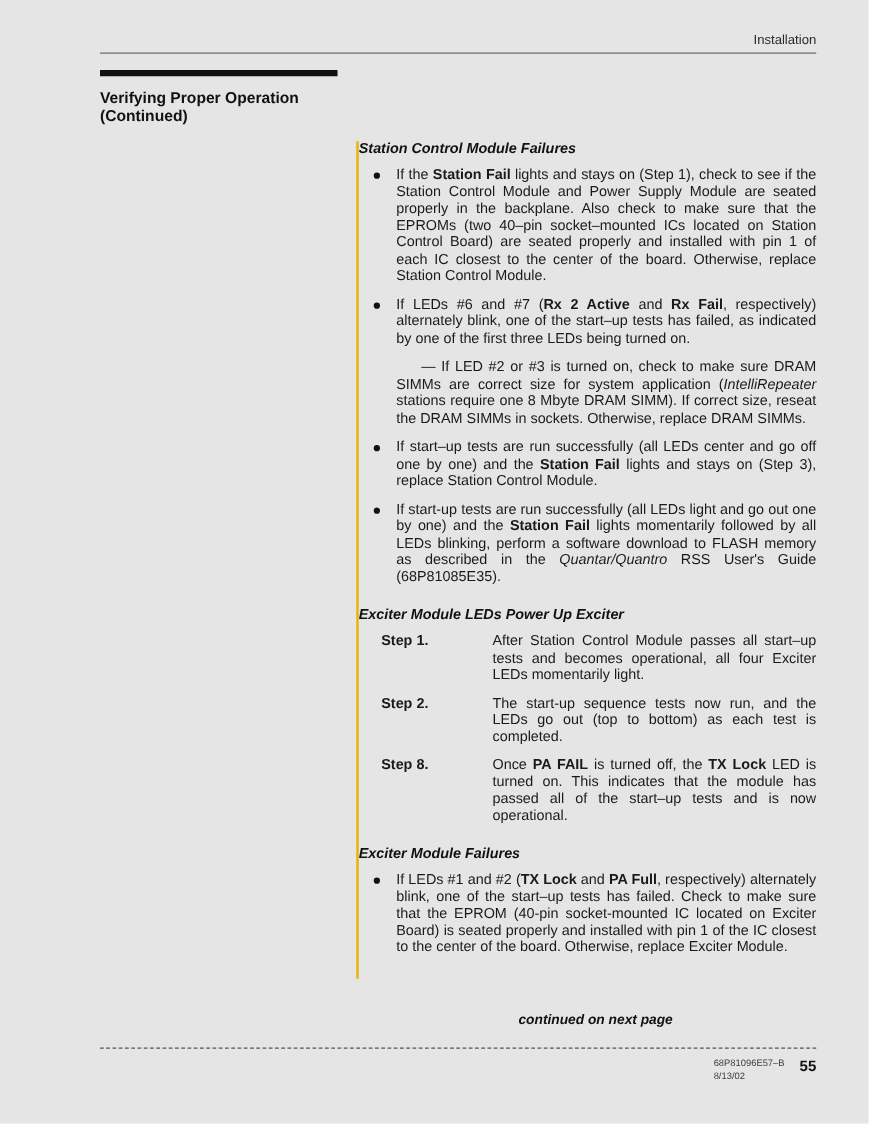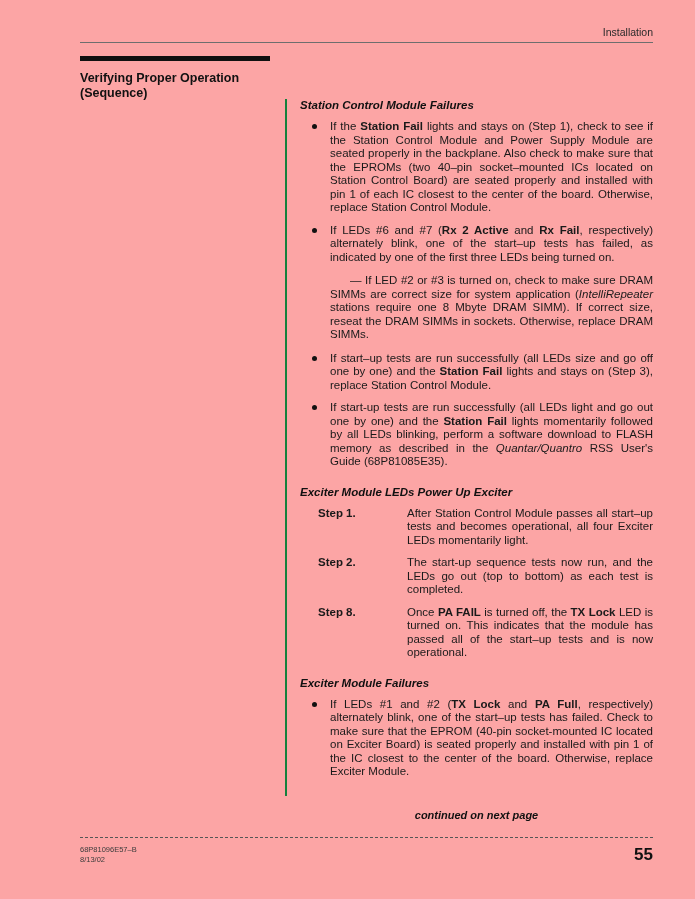--- a/index.html
+++ b/index.html
@@ -6,21 +6,21 @@
     margin: 0;
     padding: 0;
     background: #ffffff;
   }
   .page {
     position: relative;
     width: 695px;
     height: 899px;
     box-sizing: border-box;
     padding: 26px 42px 34px 80px;
-    background: #fca5a5;
+    background: #e5e5e5;
     font-family: "Liberation Sans", "DejaVu Sans", sans-serif;
     color: #1a1a1a;
     display: flex;
     flex-direction: column;
     overflow: hidden;
   }
   .running-header {
     text-align: right;
     font-size: 10.5px;
     color: #2a2a2a;
@@ -45,23 +45,22 @@
     margin-bottom: 10px;
   }
   .page-title {
     font-size: 12.5px;
     font-weight: bold;
     line-height: 15px;
     color: #111111;
   }
   .right-col {
     flex: 1;
-    margin-top: 43px;
-    border-left: 2px solid #15803d;
-    padding-left: 13px;
+    margin-top: 57px;
+    border-left: 2px solid #eab308;
   }
   .section {
     margin-bottom: 17px;
   }
   .section-heading {
     font-size: 11.5px;
     font-weight: bold;
     font-style: italic;
     color: #111111;
     margin: 0 0 9px 0;
@@ -117,53 +116,53 @@
     font-style: italic;
     color: #111111;
     margin-bottom: 16px;
   }
   .footer-rule {
     border-top: 1px dashed #555555;
     height: 0;
   }
   .footer-row {
     display: flex;
-    justify-content: space-between;
+    justify-content: flex-end;
     align-items: flex-start;
     margin-top: 7px;
     gap: 12px;
   }
   .doc-info {
     font-size: 7.5px;
     line-height: 9.5px;
     color: #3c3c3c;
   }
   .page-number {
-    font-size: 17px;
+    font-size: 12px;
     font-weight: bold;
     color: #111111;
   }
 </style>
 </head>
 <body>
 
 <div class="page">
 
   <div class="running-header">
     <span>Installation</span>
   </div>
   <div class="header-rule"></div>
 
   <div class="content">
 
     <div class="left-col">
       <div class="title-bar"></div>
       <div class="page-title">
         <div>Verifying Proper Operation</div>
-        <div>(Sequence)</div>
+        <div>(Continued)</div>
       </div>
     </div>
 
     <div class="right-col">
 
       <div class="section">
         <h3 class="section-heading">Station Control Module Failures</h3>
 
         <div class="bullet body-text">
           <span class="bullet-dot"></span>
@@ -172,21 +171,21 @@
 
         <div class="bullet body-text">
           <span class="bullet-dot"></span>
           <div class="bullet-text"><span>If LEDs #6 and #7 (</span><span style="font-weight: bold;">Rx 2 Active</span><span> and </span><span style="font-weight: bold;">Rx Fail</span><span>, respectively) alternately blink, one of the start–up tests has failed, as indicated by one of the first three LEDs being turned on.</span></div>
         </div>
 
         <p class="dash-para body-text"><span>— If LED #2 or #3 is turned on, check to make sure DRAM SIMMs are correct size for system application (</span><span style="font-style: italic;">IntelliRepeater</span><span> stations require one 8 Mbyte DRAM SIMM). If correct size, reseat the DRAM SIMMs in sockets. Otherwise, replace DRAM SIMMs.</span></p>
 
         <div class="bullet body-text">
           <span class="bullet-dot"></span>
-          <div class="bullet-text"><span>If start–up tests are run successfully (all LEDs size and go off one by one) and the </span><span style="font-weight: bold;">Station Fail</span><span> lights and stays on (Step 3), replace Station Control Module.</span></div>
+          <div class="bullet-text"><span>If start–up tests are run successfully (all LEDs center and go off one by one) and the </span><span style="font-weight: bold;">Station Fail</span><span> lights and stays on (Step 3), replace Station Control Module.</span></div>
         </div>
 
         <div class="bullet body-text">
           <span class="bullet-dot"></span>
           <div class="bullet-text"><span>If start-up tests are run successfully (all LEDs light and go out one by one) and the </span><span style="font-weight: bold;">Station Fail</span><span> lights momentarily followed by all LEDs blinking, perform a software download to FLASH memory as described in the </span><span style="font-style: italic;">Quantar/Quantro</span><span> RSS User's Guide (68P81085E35).</span></div>
         </div>
       </div>
 
       <div class="section">
         <h3 class="section-heading">Exciter Module LEDs Power Up Exciter</h3>

